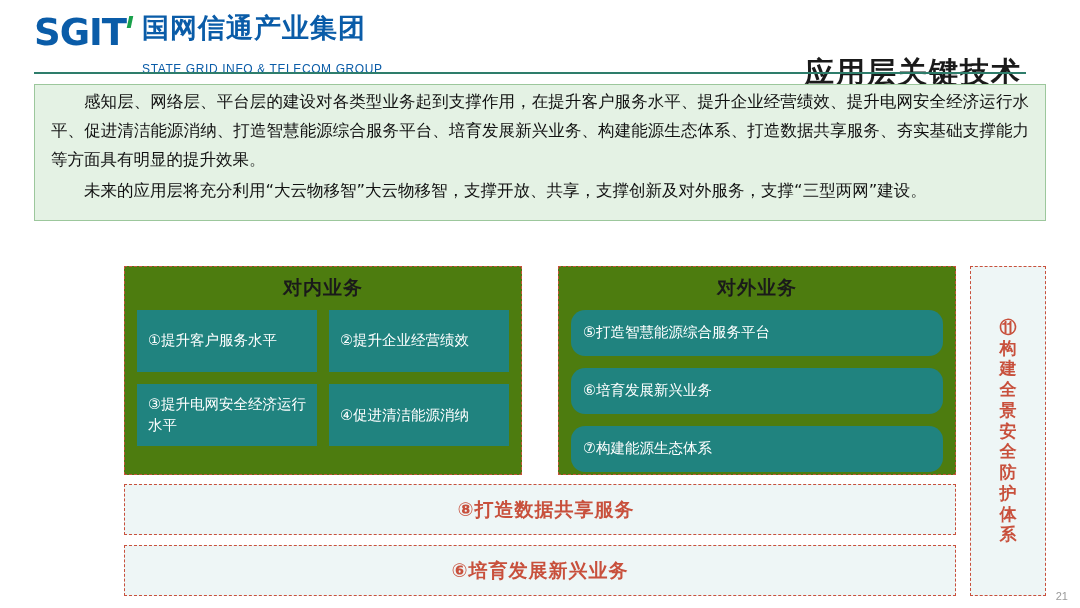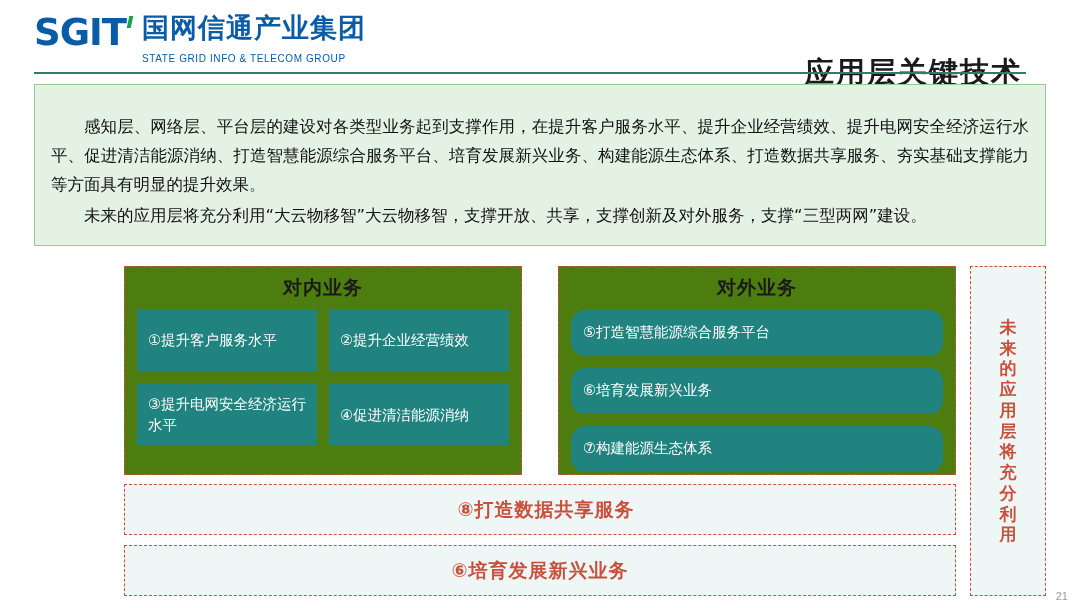--- a/index.html
+++ b/index.html
@@ -55,24 +55,24 @@
   .logo-cn {
     font-family: "DejaVu Sans", sans-serif;
     font-size: 27px;
     font-weight: bold;
     color: #0a5ca8;
     letter-spacing: 1px;
     line-height: 1.1;
   }
   .logo-en {
     font-family: "Liberation Sans", sans-serif;
-    font-size: 10px;
+    font-size: 12px;
     color: #0a5ca8;
     letter-spacing: 0.6px;
-    margin-top: 10px;
+    margin-top: 19px;
   }
   .header-title {
     position: absolute;
     right: 38px;
     top: 25px;
     font-family: "DejaVu Sans", sans-serif;
     font-size: 29px;
     font-weight: bold;
     color: #1a1a1a;
     letter-spacing: 2px;
@@ -89,21 +89,21 @@
 
   
   .intro-box {
     position: absolute;
     left: 34px;
     top: 84px;
     width: 1012px;
     box-sizing: border-box;
     background: #e4f2e4;
     border: 1px solid #9cc79c;
-    padding: 28px 16px 14px 16px;
+    padding: 3px 16px 14px 16px;
   }
   .intro-p {
     font-family: "DejaVu Sans", sans-serif;
     font-size: 16.5px;
     line-height: 1.75;
     color: #111111;
     text-indent: 2em;
     margin: 0;
     text-align: justify;
   }
@@ -253,21 +253,21 @@
 
 <div class="intro-box">
   <p class="intro-p">感知层、网络层、平台层的建设对各类型业务起到支撑作用，在提升客户服务水平、提升企业经营绩效、提升电网安全经济运行水平、促进清洁能源消纳、打造智慧能源综合服务平台、培育发展新兴业务、构建能源生态体系、打造数据共享服务、夯实基础支撑能力等方面具有明显的提升效果。</p>
   <p class="intro-p">未来的应用层将充分利用“大云物移智”大云物移智，支撑开放、共享，支撑创新及对外服务，支撑“三型两网”建设。</p>
 </div>
 
 <div class="diagram">
 
 
   <div class="side-col right">
-    <div class="vert-text">未来的应用层将充分利用</div>
+    <div class="vert-text">⑪构建全景安全防护体系</div>
   </div>
 
   <div class="center-area">
 
     <div class="group-box group-left">
       <div class="group-title">对内业务</div>
       <div class="tile-grid">
         <div class="tile">①提升客户服务水平</div>
         <div class="tile">②提升企业经营绩效</div>
         <div class="tile">③提升电网安全经济运行水平</div>

